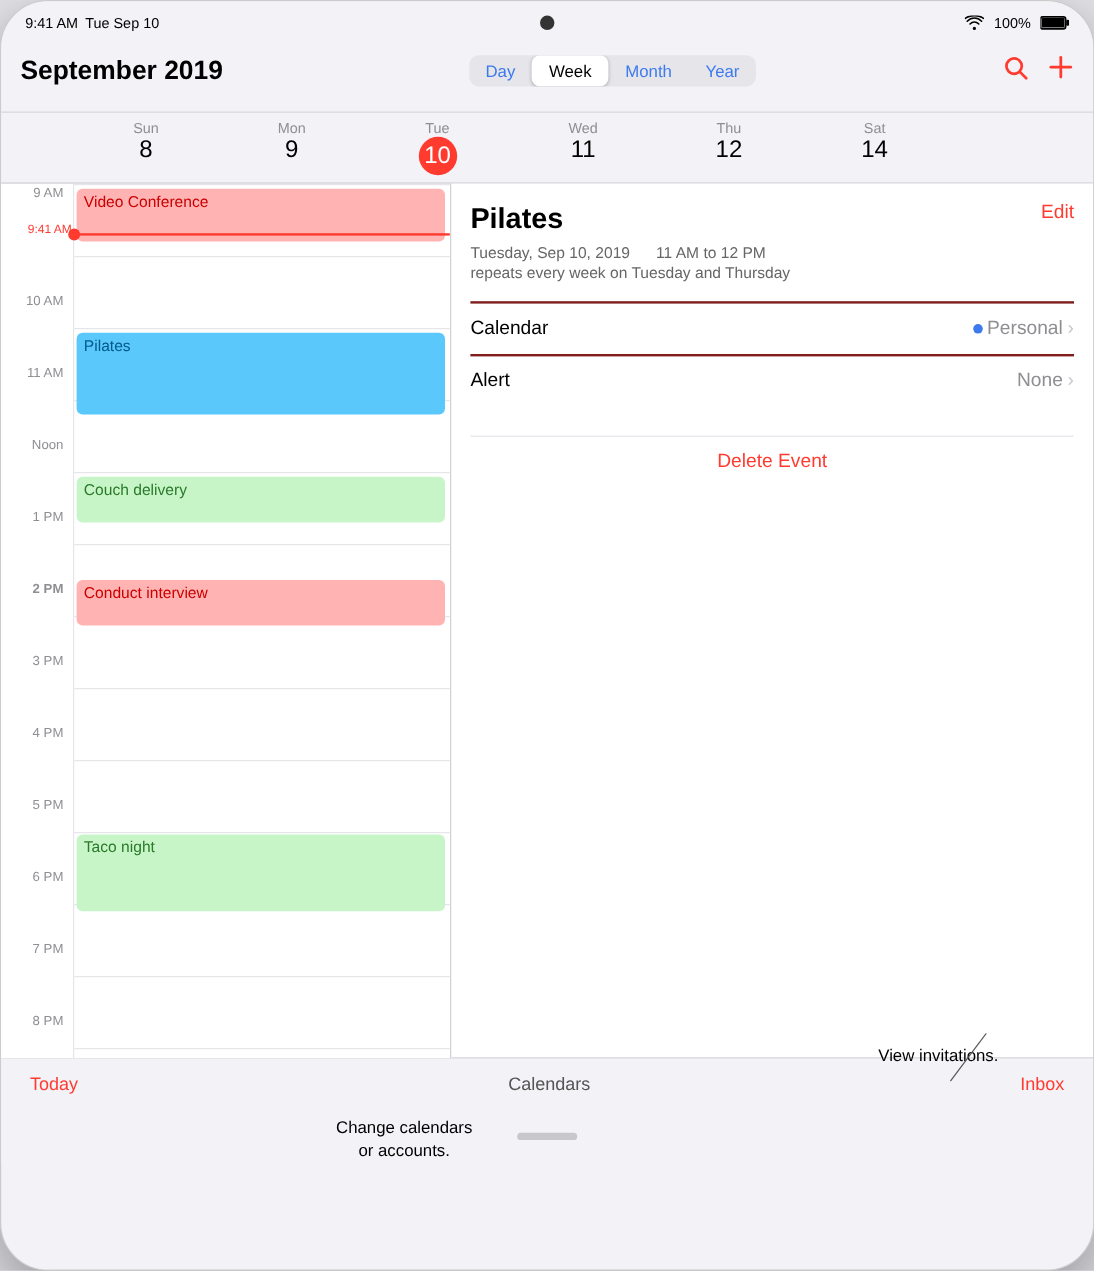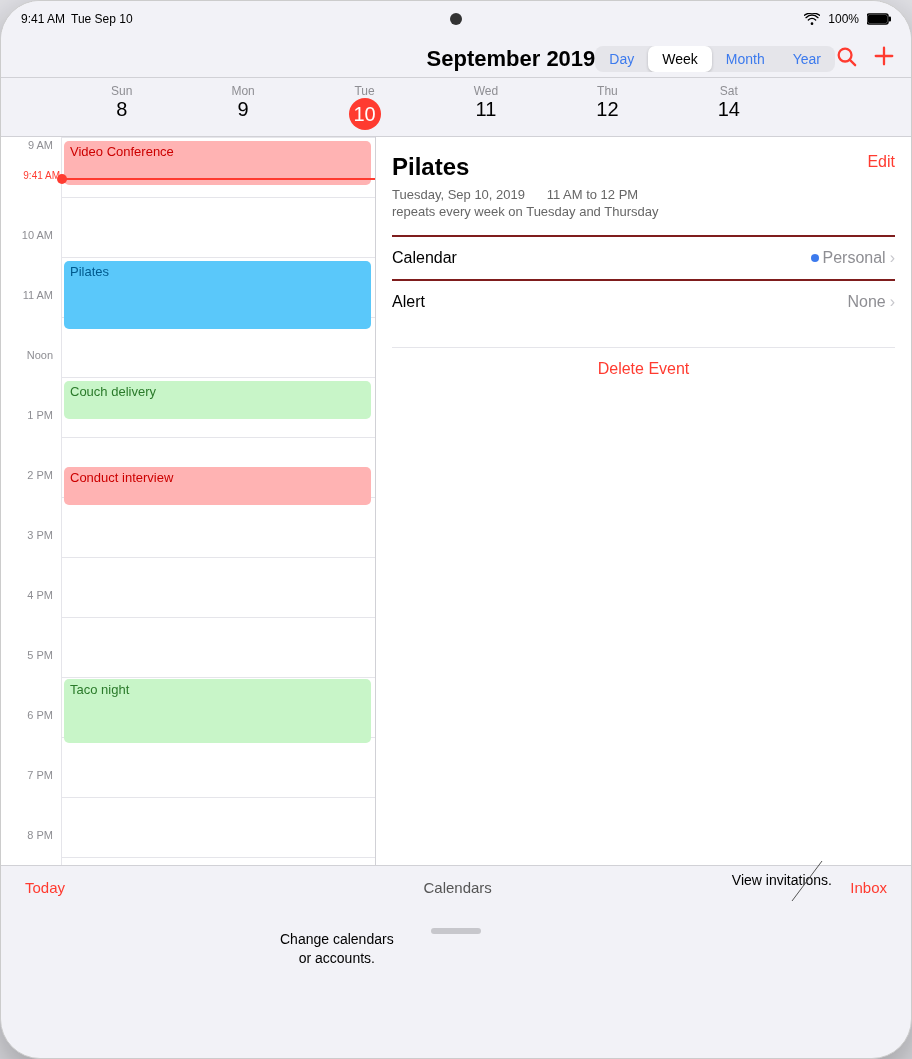--- a/index.html
+++ b/index.html
@@ -38,24 +38,24 @@
       width: 12px; height: 12px;
       background: #333;
       border-radius: 50%;
       position: absolute;
       top: 12px; left: 50%;
       transform: translateX(-50%);
     }
     
     .app-header {
       background: #f2f2f7;
-      padding: 8px 16px 4px;
-      display: flex;
-      align-items: center;
-      justify-content: flex-end;
+      padding: 8px 16px 20px;
+      display: flex;
+      align-items: center;
+      justify-content: space-between;
       border-bottom: 1px solid #d1d1d6;
     }
     .app-title {
       font-size: 22px;
       font-weight: 700;
       color: #000;
     }
     .view-selector {
       display: flex;
       background: #e5e5ea;
@@ -390,21 +390,21 @@
           <div class="hour-row" style="height:30px;"></div>
           <div class="hour-row" style="height:60px;">
               <span class="hour-label">11 AM</span>
             </div>
           <div class="hour-row" style="height:60px;">
               <span class="hour-label">Noon</span>
             </div>
           <div class="hour-row" style="height:60px;">
               <span class="hour-label">1 PM</span>
             </div>
-          <div class="hour-row" style="height:60px;">
+          <div class="hour-row" style="height:60px;font-weight:bold;">
               <span class="hour-label">2 PM</span>
             </div>
           <div class="hour-row" style="height:60px;">
               <span class="hour-label">3 PM</span>
             </div>
           <div class="hour-row" style="height:60px;">
               <span class="hour-label">4 PM</span>
             </div>
           <div class="hour-row" style="height:60px;">
               <span class="hour-label">5 PM</span>

